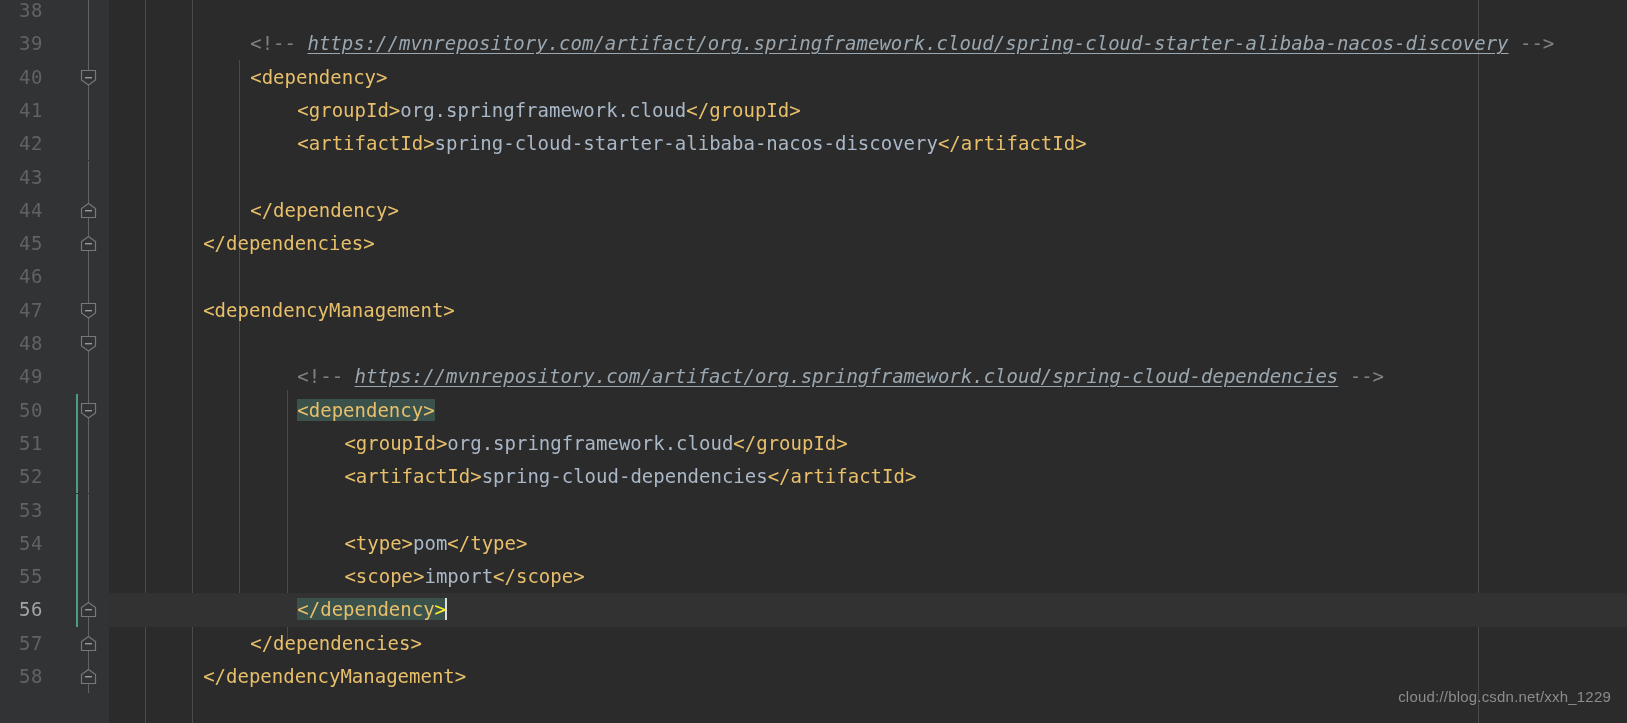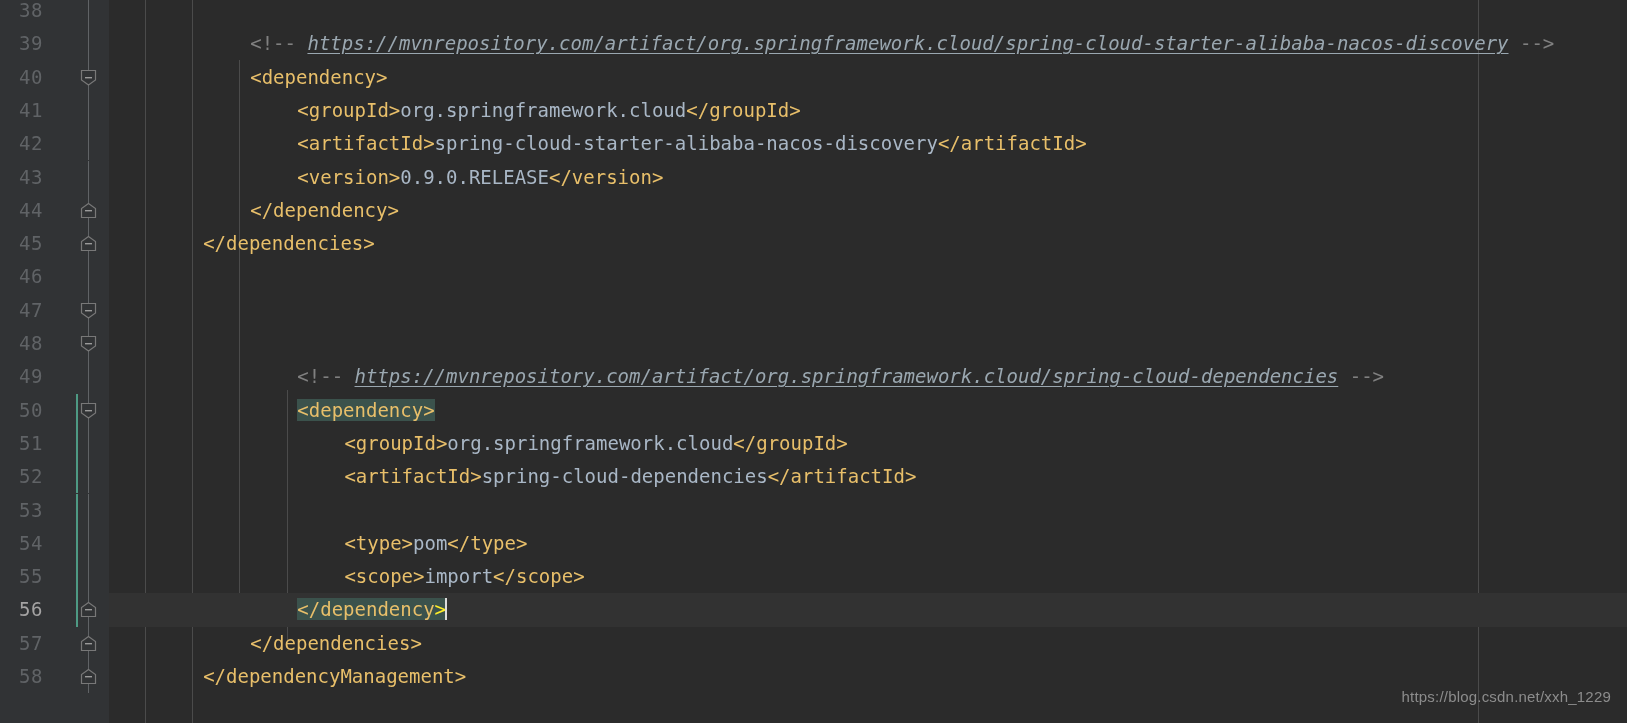--- a/index.html
+++ b/index.html
@@ -220,32 +220,31 @@
     <div id="margin-guide"></div>
   <div class="indent-guide" style="left: 36.31px; top: 0px; height: 723px;"></div>
       <div class="indent-guide" style="left: 83.39px; top: 0px; height: 723px;"></div>
       <div class="indent-guide" style="left: 130.47px; top: 60px; height: 560px;"></div>
       <div class="indent-guide" style="left: 177.55px; top: 390px; height: 250px;"></div>
       <div class="line" style="top: -6px;"><span class="txt" style="padding-left: 0px;"></span></div>
       <div class="line" style="top: 27.3px;"><span class="txt" style="padding-left: 141.24px;"></span><span class="txt cmt">&lt;!-- </span><span class="txt link">https://mvnrepository.com/artifact/org.springframework.cloud/spring-cloud-starter-alibaba-nacos-discovery</span><span class="txt cmt"> --&gt;</span></div>
       <div class="line" style="top: 60.6px;"><span class="txt" style="padding-left: 141.24px;"></span><span class="txt tag">&lt;dependency&gt;</span></div>
       <div class="line" style="top: 93.9px;"><span class="txt" style="padding-left: 188.32px;"></span><span class="txt tag">&lt;groupId&gt;</span><span class="txt val">org.springframework.cloud</span><span class="txt tag">&lt;/groupId&gt;</span></div>
       <div class="line" style="top: 127.2px;"><span class="txt" style="padding-left: 188.32px;"></span><span class="txt tag">&lt;artifactId&gt;</span><span class="txt val">spring-cloud-starter-alibaba-nacos-discovery</span><span class="txt tag">&lt;/artifactId&gt;</span></div>
-      <div class="line" style="top: 160.5px;"><span class="txt" style="padding-left: 188.32px;"></span><span class="txt tag">&lt;version&gt;</span><span class="txt val">0.9.0.RELEASE</span><span class="txt tag">&lt;/version&gt;</span></div>
       <div class="line" style="top: 193.8px;"><span class="txt" style="padding-left: 141.24px;"></span><span class="txt tag">&lt;/dependency&gt;</span></div>
       <div class="line" style="top: 227.1px;"><span class="txt" style="padding-left: 94.16px;"></span><span class="txt tag">&lt;/dependencies&gt;</span></div>
       <div class="line" style="top: 260.4px;"><span class="txt" style="padding-left: 0px;"></span></div>
-      <div class="line" style="top: 293.7px;"><span class="txt" style="padding-left: 94.16px;"></span></div>
+      <div class="line" style="top: 293.7px;"><span class="txt" style="padding-left: 94.16px;"></span><span class="txt tag">&lt;dependencyManagement&gt;</span></div>
       <div class="line" style="top: 360.3px;"><span class="txt" style="padding-left: 188.32px;"></span><span class="txt cmt">&lt;!-- </span><span class="txt link">https://mvnrepository.com/artifact/org.springframework.cloud/spring-cloud-dependencies</span><span class="txt cmt"> --&gt;</span></div>
       <div class="line" style="top: 393.6px;"><span class="txt" style="padding-left: 188.32px;"></span><span class="txt tag hl">&lt;dependency&gt;</span></div>
       <div class="line" style="top: 426.9px;"><span class="txt" style="padding-left: 235.4px;"></span><span class="txt tag">&lt;groupId&gt;</span><span class="txt val">org.springframework.cloud</span><span class="txt tag">&lt;/groupId&gt;</span></div>
       <div class="line" style="top: 460.2px;"><span class="txt" style="padding-left: 235.4px;"></span><span class="txt tag">&lt;artifactId&gt;</span><span class="txt val">spring-cloud-dependencies</span><span class="txt tag">&lt;/artifactId&gt;</span></div>
       <div class="line" style="top: 560.1px;"><span class="txt" style="padding-left: 235.4px;"></span><span class="txt tag">&lt;scope&gt;</span><span class="txt val">import</span><span class="txt tag">&lt;/scope&gt;</span></div>
       <div class="line" style="top: 526.8px;"><span class="txt" style="padding-left: 235.4px;"></span><span class="txt tag">&lt;type&gt;</span><span class="txt val">pom</span><span class="txt tag">&lt;/type&gt;</span></div>
       <div class="current-line-bg" style="top: 593.4px;"></div>
       <div class="line" style="top: 593.4px;"><span class="txt" style="padding-left: 188.32px;"></span><span class="txt tag hl">&lt;/dependency</span><span class="txt brace-match hl">&gt;</span><span class="caret txt"></span></div>
       <div class="line" style="top: 626.7px;"><span class="txt" style="padding-left: 141.24px;"></span><span class="txt tag">&lt;/dependencies&gt;</span></div>
       <div class="line" style="top: 660px;"><span class="txt" style="padding-left: 94.16px;"></span><span class="txt tag">&lt;/dependencyManagement&gt;</span></div>
     </div>
 
-  <div id="watermark">https://blog.csdn.net/xxh_1229</div>
+  <div id="watermark">cloud://blog.csdn.net/xxh_1229</div>
 
 </div>
 
 </body></html>

